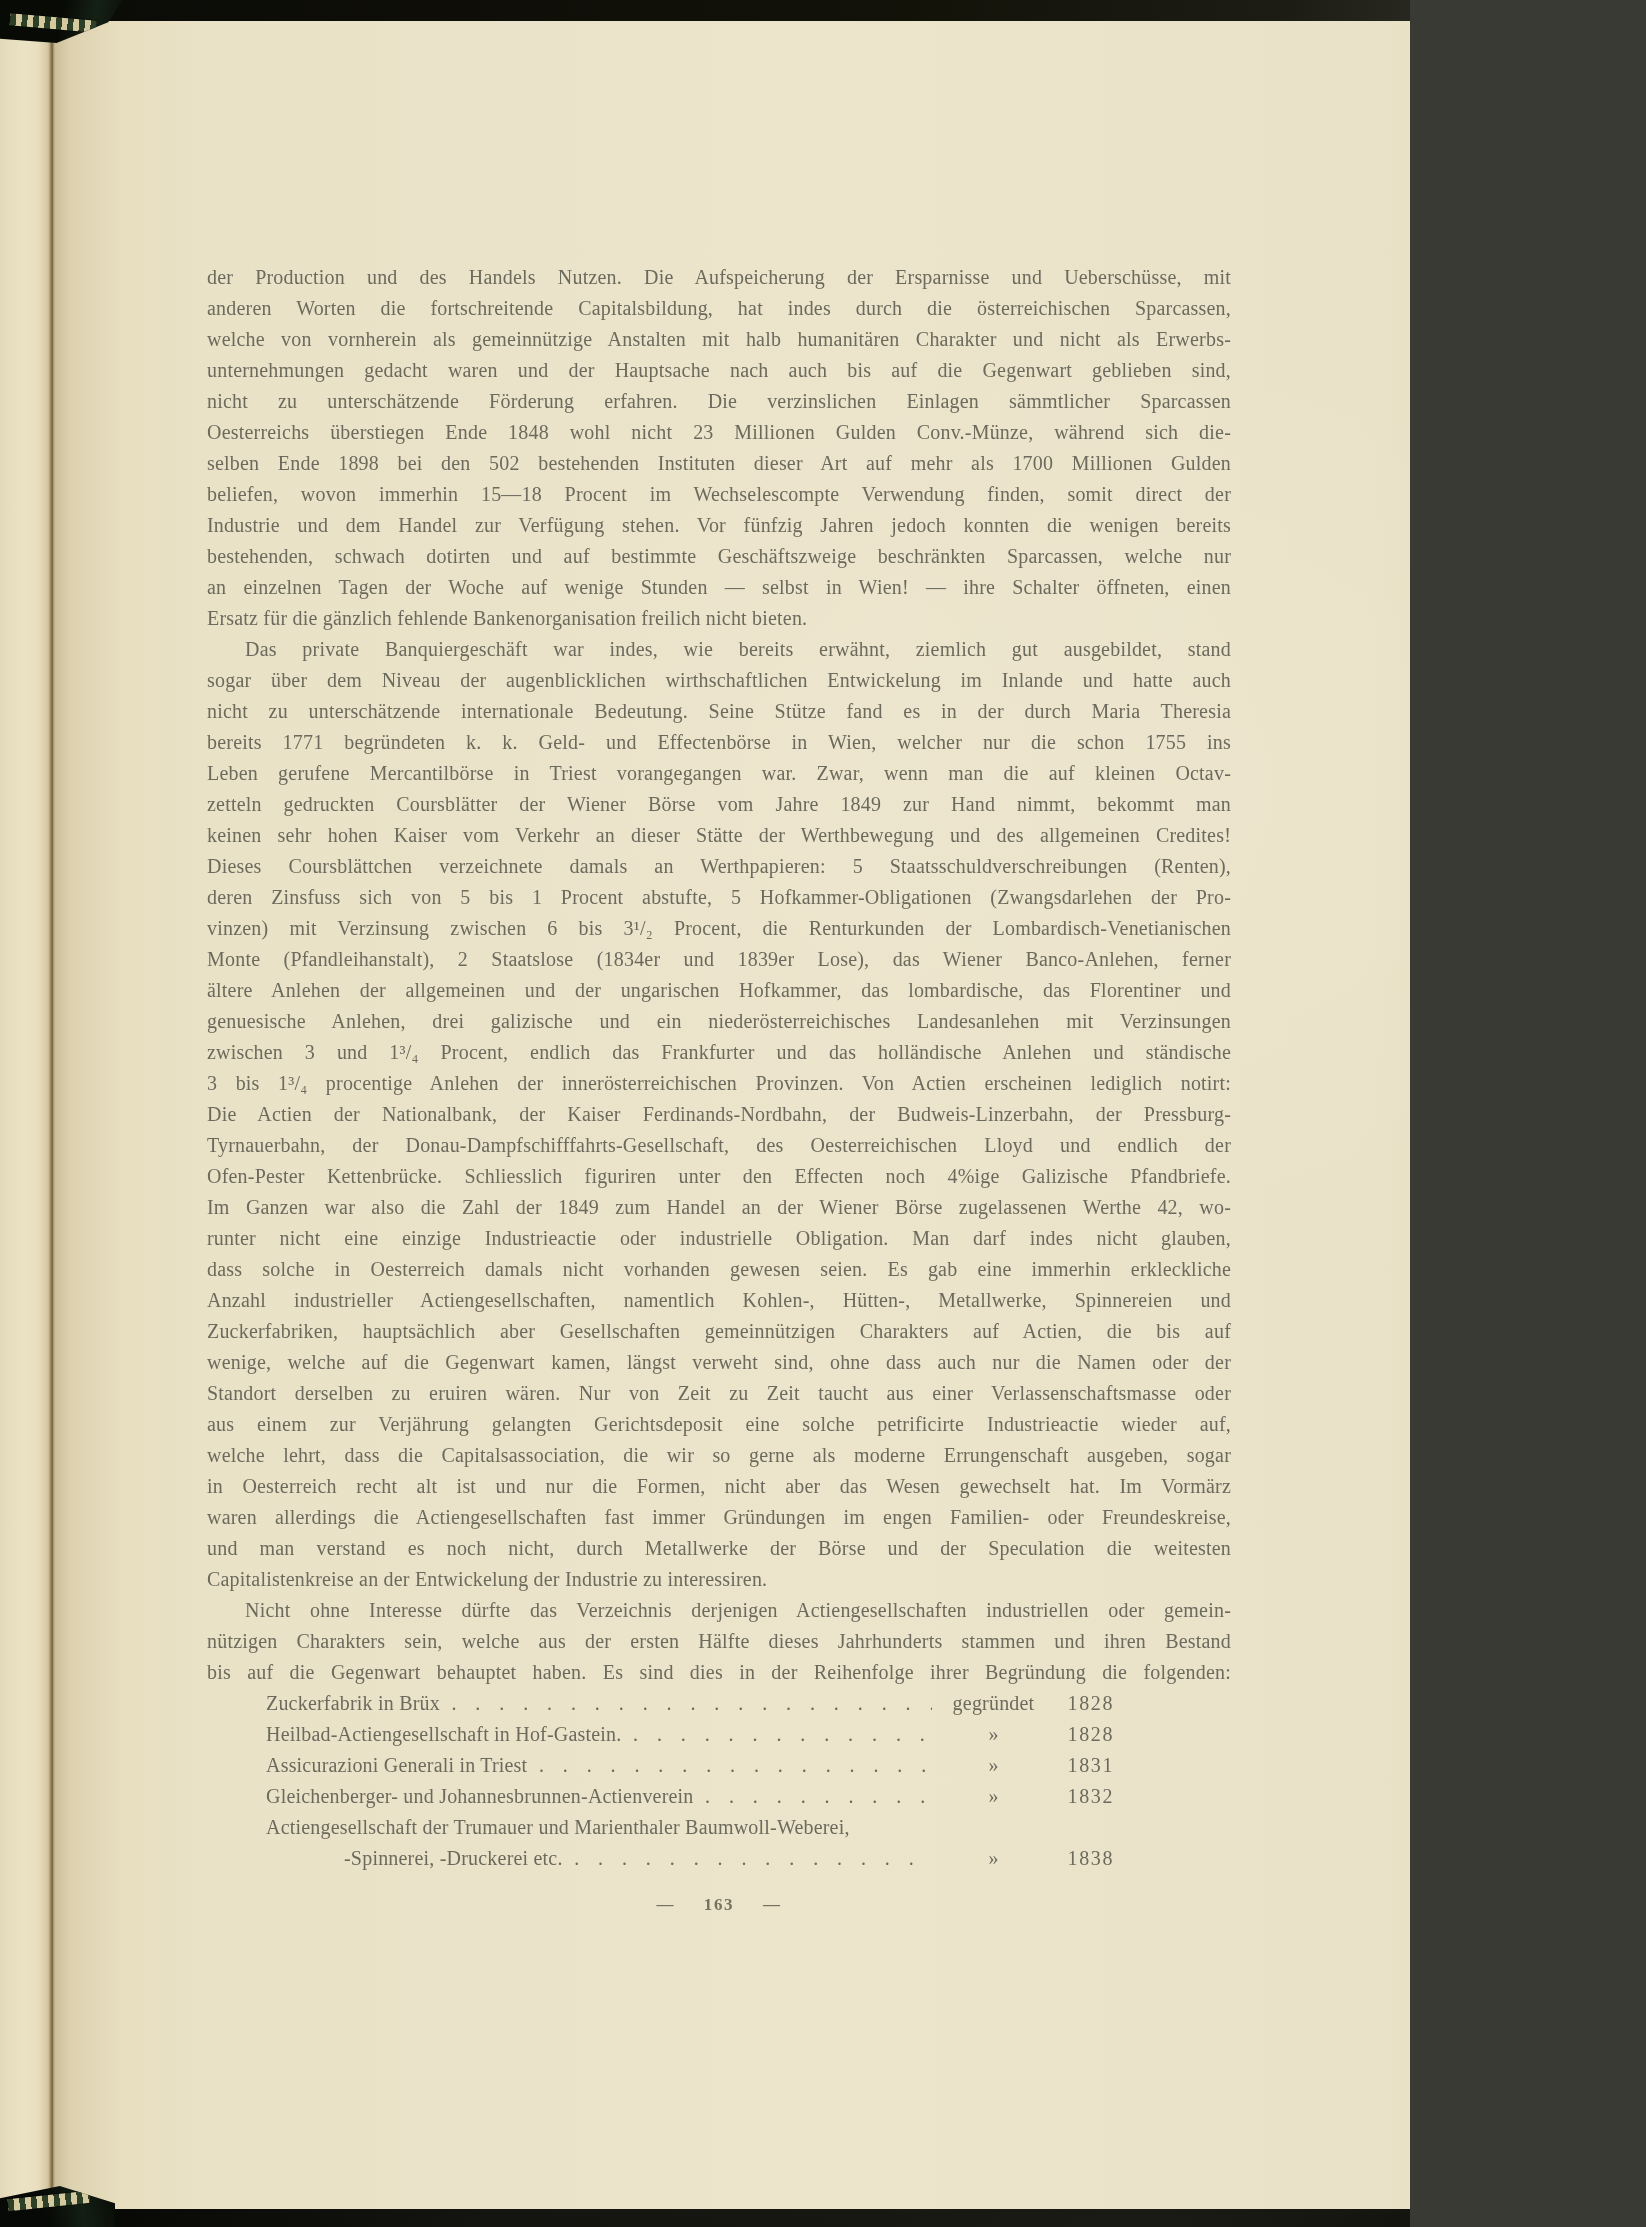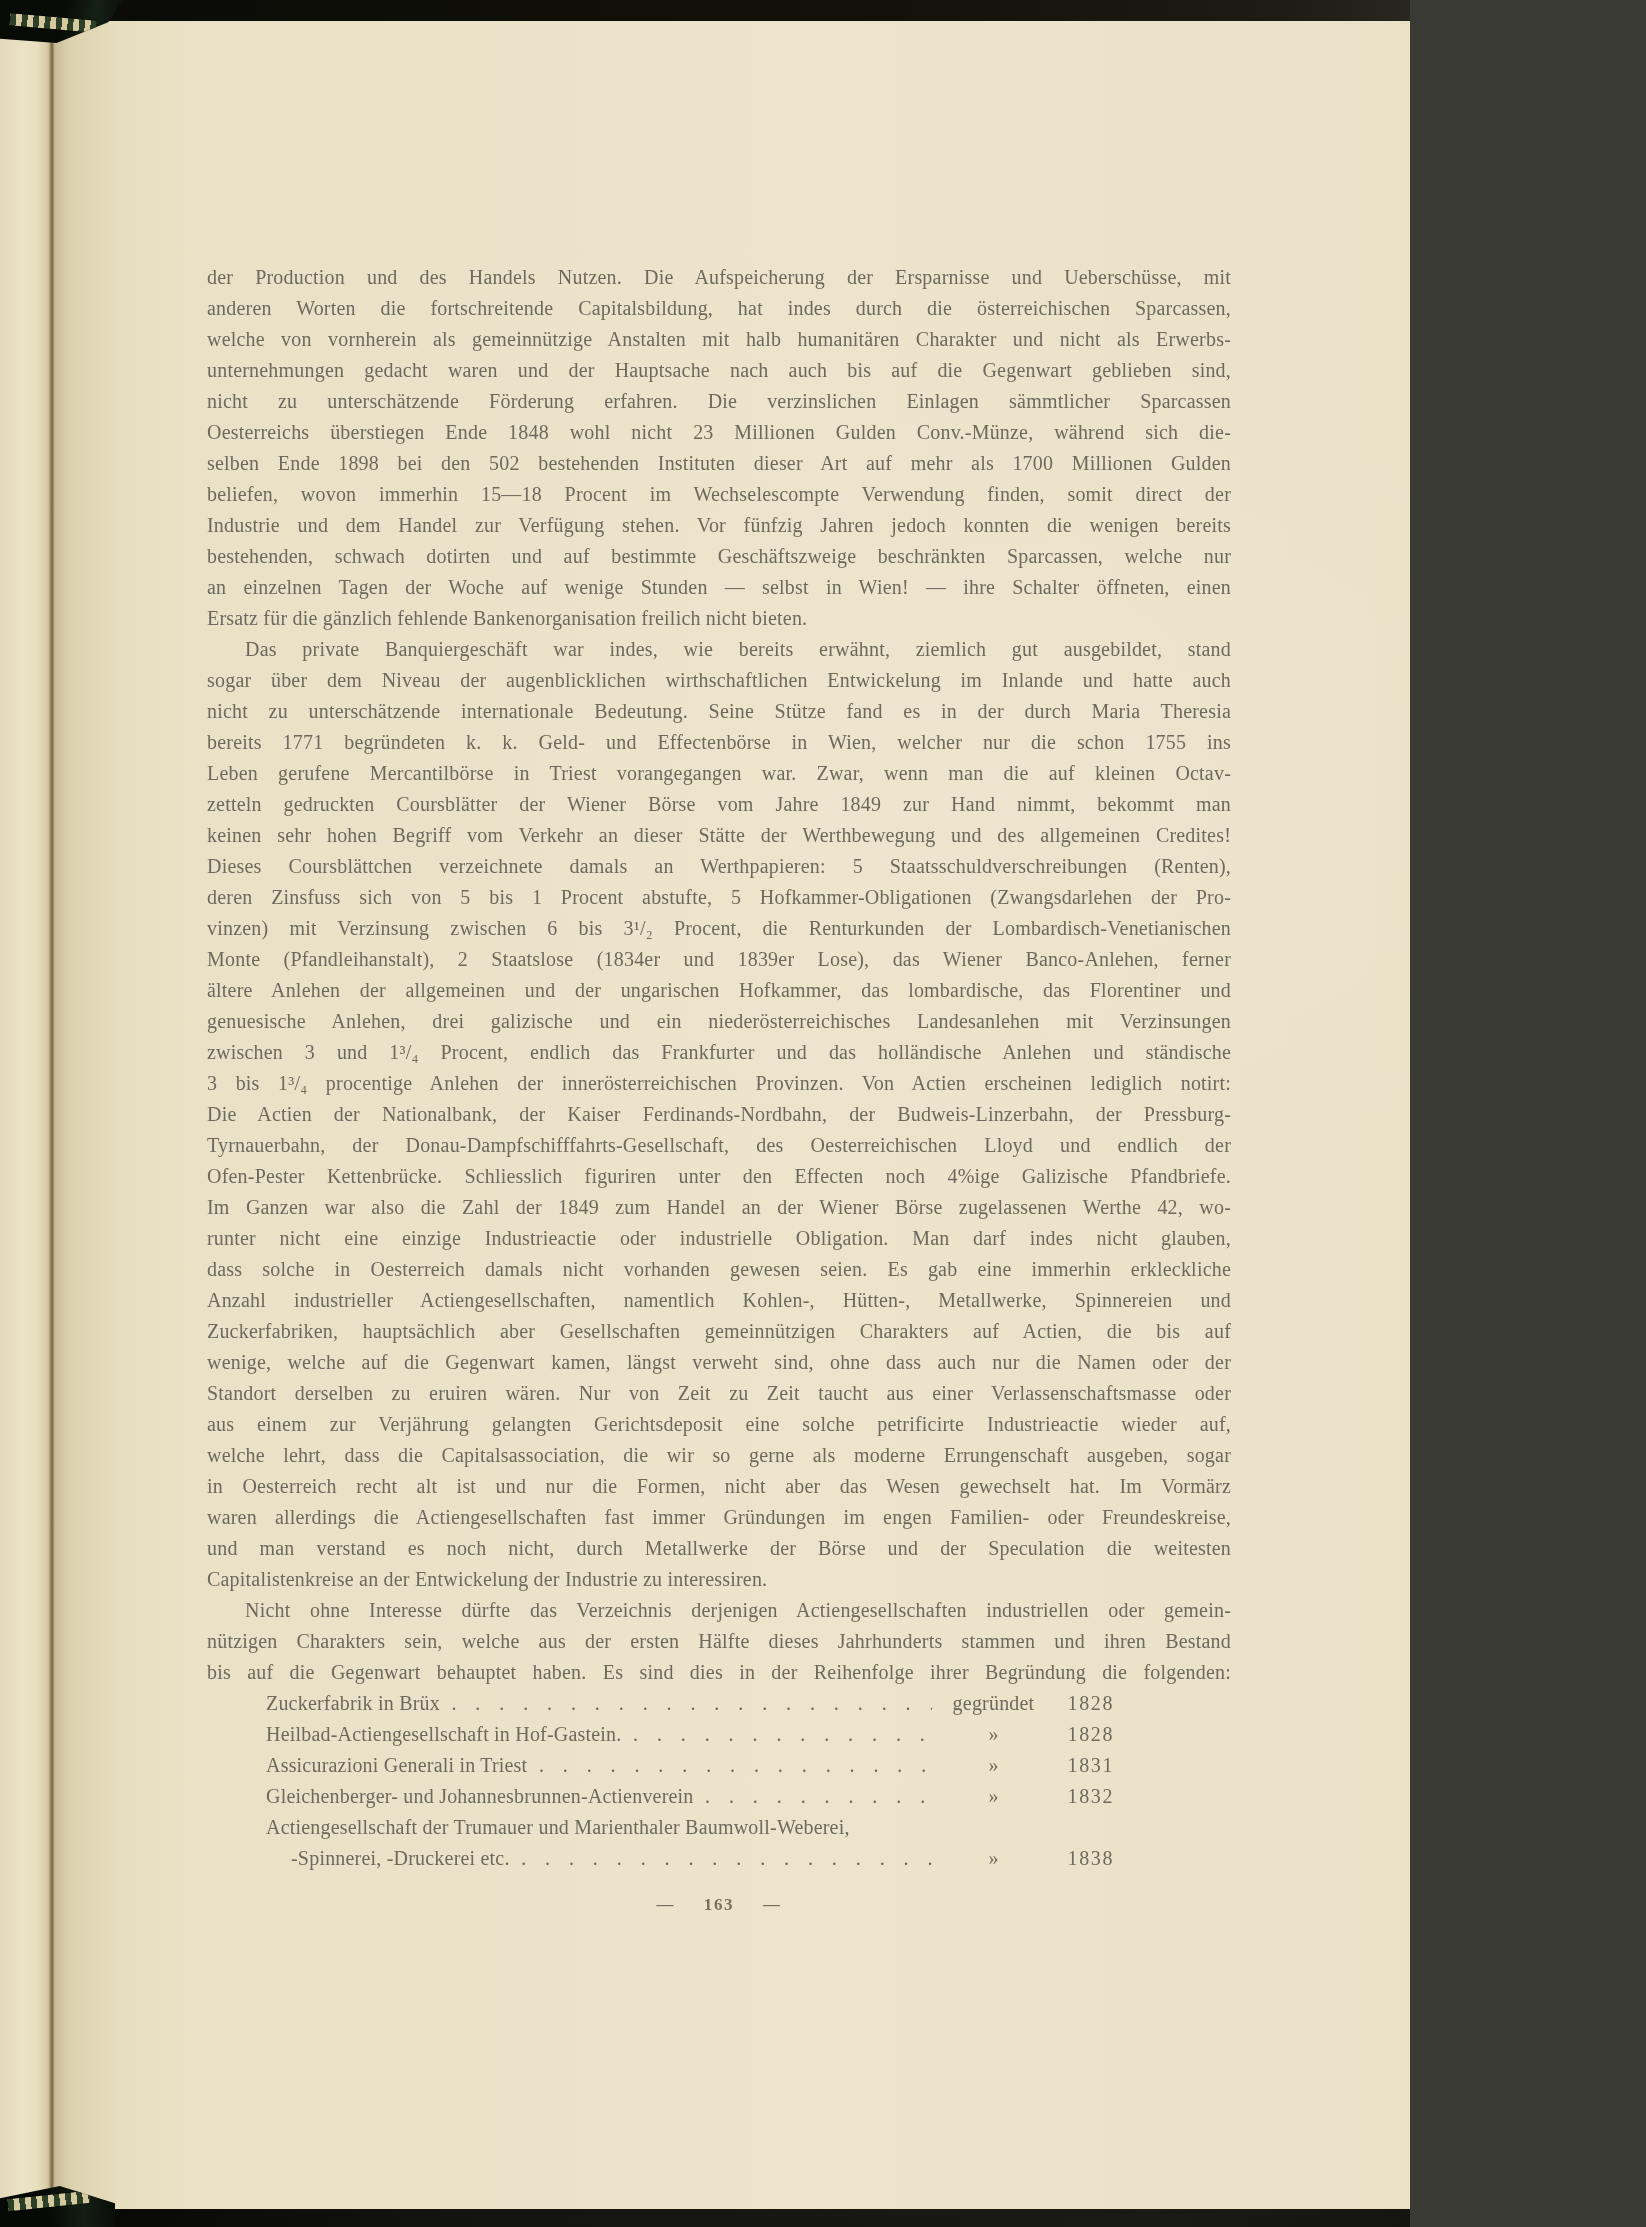--- a/index.html
+++ b/index.html
@@ -59,21 +59,21 @@
   
   .text-block{position:absolute;left:207px;top:262px;width:1024px;z-index:3;
      color:#6c6a5d;font-size:20px;letter-spacing:0.2px;}
   .line{line-height:31px;height:31px;text-align:justify;text-align-last:justify;white-space:normal;overflow:visible;}
   .line.end{text-align-last:left;}
   .para.ind .line:first-child{text-indent:38px;}
 
   .founding-list{margin-left:59px;width:848px;}
   .lrow{display:flex;align-items:center;line-height:31px;height:31px;}
   .lname{white-space:nowrap;}
-  .lrow.sub .lname{margin-left:25px;}
+  .lrow.sub .lname{margin-left:78px;}
   .ldots{flex:1 1 0;overflow:hidden;white-space:nowrap;word-spacing:10.7px;letter-spacing:1.6px;padding:0 31px 0 11.5px;}
   .llabel{width:123px;text-align:center;white-space:nowrap;flex:0 0 auto;}
   .lyear{width:59px;text-align:right;letter-spacing:1.6px;flex:0 0 auto;}
 
   .page-number{margin-top:21.4px;text-align:center;font-size:17px;color:#75735f;
      letter-spacing:1.6px;word-spacing:23px;font-weight:bold;}
 </style>
 </head>
 <body>
 
@@ -109,21 +109,21 @@
       <div class="line end">Ersatz für die gänzlich fehlende Bankenorganisation freilich nicht bieten.</div>
     </div>
 
     <div class="para ind">
       <div class="line">Das private Banquiergeschäft war indes,  wie bereits erwähnt, ziemlich gut ausgebildet, stand</div>
       <div class="line">sogar über dem Niveau der augenblicklichen wirthschaftlichen Entwickelung im Inlande und hatte auch</div>
       <div class="line">nicht zu unterschätzende internationale Bedeutung. Seine Stütze fand es in der durch Maria Theresia</div>
       <div class="line">bereits 1771 begründeten k. k. Geld- und Effectenbörse in Wien, welcher nur die schon 1755 ins</div>
       <div class="line">Leben gerufene Mercantilbörse in Triest vorangegangen war. Zwar, wenn man die auf kleinen Octav-</div>
       <div class="line">zetteln gedruckten Coursblätter der Wiener Börse vom Jahre 1849 zur Hand nimmt, bekommt man</div>
-      <div class="line">keinen sehr hohen Begriff vom Verkehr an dieser Stätte der Werthbewegung und des allgemeinen Credites!</div>
+      <div class="line">keinen sehr hohen Kaiser vom Verkehr an dieser Stätte der Werthbewegung und des allgemeinen Credites!</div>
       <div class="line">Dieses Coursblättchen verzeichnete damals an Werthpapieren: 5 Staatsschuldverschreibungen (Renten),</div>
       <div class="line">deren Zinsfuss sich von 5 bis 1 Procent abstufte, 5 Hofkammer-Obligationen (Zwangsdarlehen der Pro-</div>
       <div class="line">vinzen) mit Verzinsung zwischen 6 bis 3¹/₂ Procent, die Renturkunden der Lombardisch-Venetianischen</div>
       <div class="line">Monte (Pfandleihanstalt), 2 Staatslose (1834er und 1839er Lose), das Wiener Banco-Anlehen, ferner</div>
       <div class="line">ältere Anlehen der allgemeinen und der ungarischen Hofkammer, das lombardische, das Florentiner und</div>
       <div class="line">genuesische Anlehen, drei galizische und ein niederösterreichisches Landesanlehen mit Verzinsungen</div>
       <div class="line">zwischen 3 und 1³/₄ Procent, endlich das Frankfurter und das holländische Anlehen und ständische</div>
       <div class="line">3 bis 1³/₄ procentige Anlehen der innerösterreichischen Provinzen. Von Actien erscheinen lediglich notirt:</div>
       <div class="line">Die Actien der Nationalbank, der Kaiser Ferdinands-Nordbahn, der Budweis-Linzerbahn, der Pressburg-</div>
       <div class="line">Tyrnauerbahn, der Donau-Dampfschifffahrts-Gesellschaft, des Oesterreichischen Lloyd und endlich der</div>

